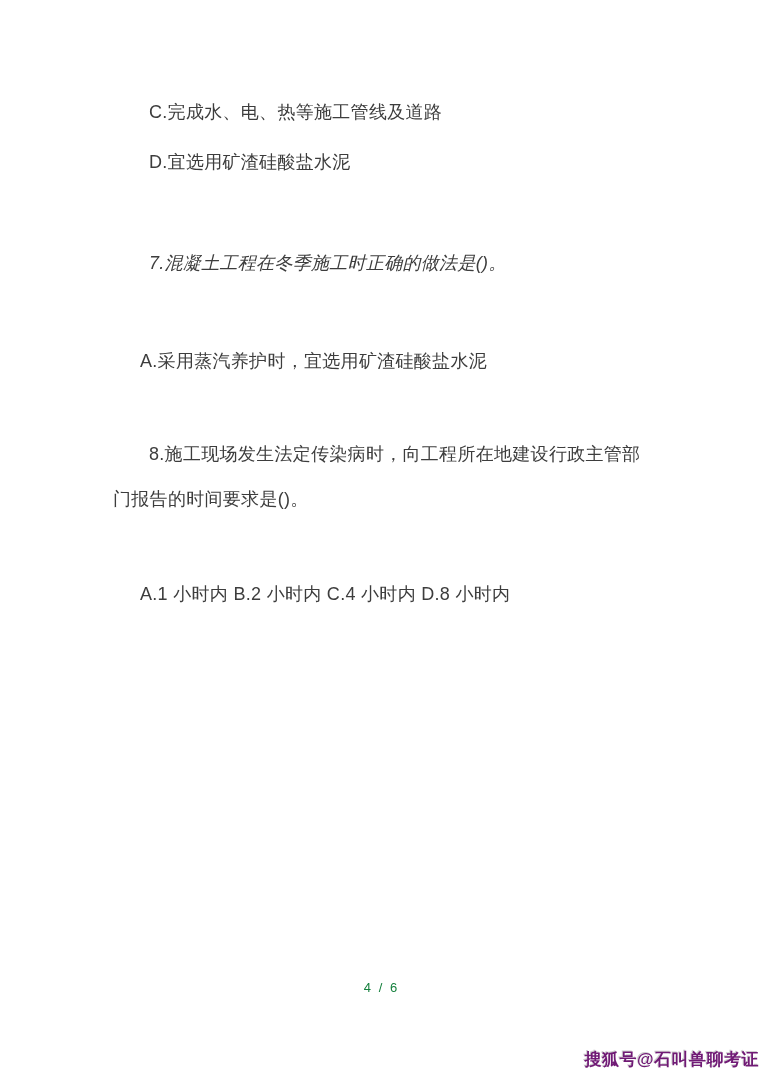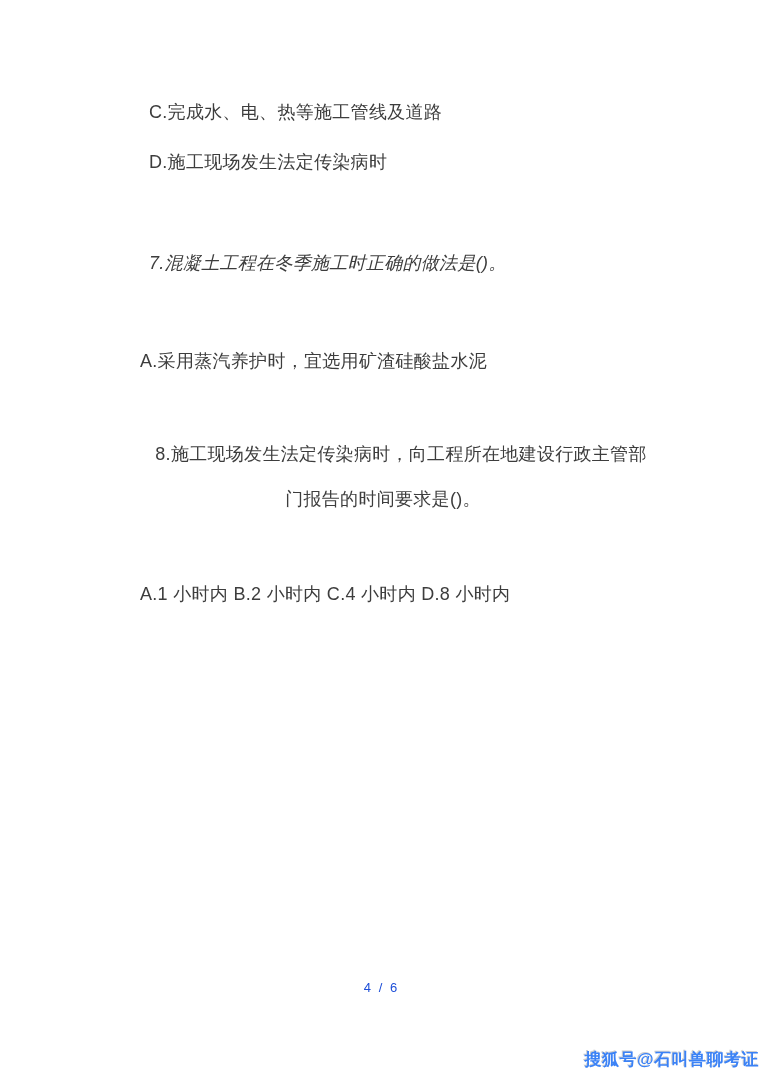--- a/index.html
+++ b/index.html
@@ -23,56 +23,56 @@
     line-height: 45px;
     letter-spacing: 0.3px;
   }
   .para { text-align: left; }
   .ind2  { text-indent: 2em; }
   .ind15 { text-indent: 1.5em; }
   .mt-tiny { margin-top: 5px; }
   .mt-ans  { margin-top: 54px; }
   .mt-q7   { margin-top: 56px; font-style: italic; }
   .mt-opt7 { margin-top: 53px; }
-  .mt-q8   { margin-top: 48px; text-align: center; }
+  .mt-q8   { margin-top: 48px; }
   .mt-opt8 { margin-top: 50px; }
   .page-footer {
     position: absolute;
     left: 0;
     top: 978px;
     width: 100%;
     text-align: center;
     font-size: 13px;
     line-height: 20px;
-    color: #1d4ed8;
+    color: #15803d;
     letter-spacing: 2px;
   }
   .watermark {
     position: absolute;
     top: 1046px;
     right: 4px;
     font-size: 17px;
     font-weight: 700;
     line-height: 28px;
-    color: #3b82f6;
+    color: #701a75;
     letter-spacing: 0.5px;
     text-shadow: 1px 1px 0 #ffffff, -1px -1px 0 #cfcfcf;
     white-space: nowrap;
   }
 </style>
 </head>
 <body>
 
 <div class="page">
 
   <main class="doc-body">
 
     <p class="para ind2">C.完成水、电、热等施工管线及道路</p>
 
-    <p class="para ind2 mt-tiny">D.施工现场发生法定传染病时</p>
+    <p class="para ind2 mt-tiny">D.宜选用矿渣硅酸盐水泥</p>
 
 
     <p class="para ind2 mt-q7">7.混凝土工程在冬季施工时正确的做法是()。</p>
 
     <p class="para ind15 mt-opt7">A.采用蒸汽养护时，宜选用矿渣硅酸盐水泥</p>
 
 
 
 
     <p class="para ind2 mt-q8">8.施工现场发生法定传染病时，向工程所在地建设行政主管部门报告的时间要求是()。</p>

